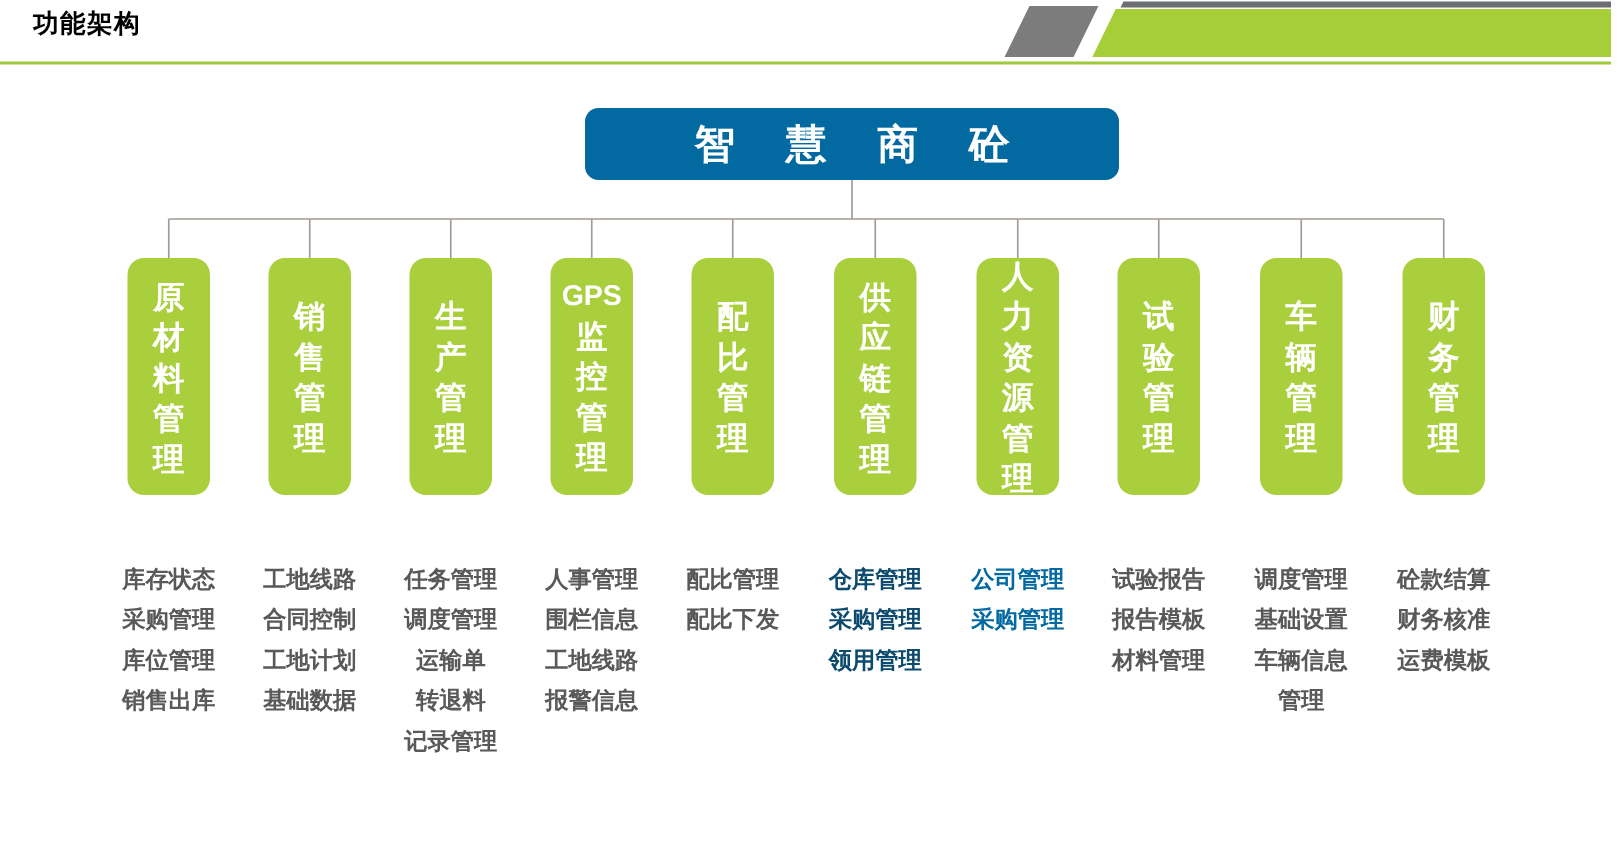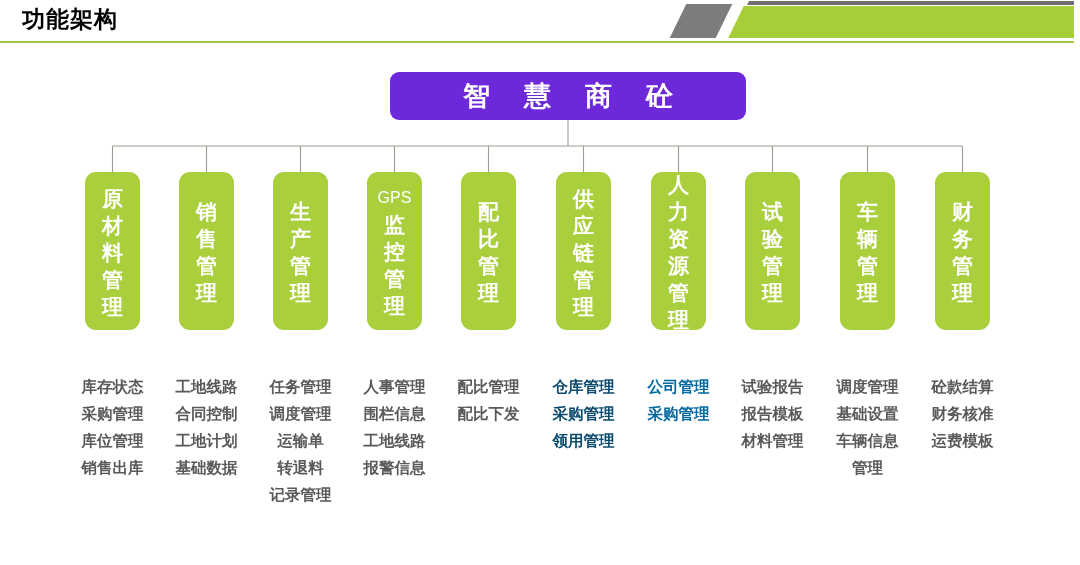--- a/index.html
+++ b/index.html
@@ -17,21 +17,21 @@
 
   
   #header {
     position: absolute;
     left: 0; top: 0;
     width: 1080px; height: 45px;
   }
   #page-title {
     position: absolute;
     left: 22px; top: 4px;
-    font-size: 23px;
+    font-size: 17px;
     font-weight: bold;
     color: #000000;
     letter-spacing: 1px;
     white-space: nowrap;
   }
   #title-underline {
     position: absolute;
     left: 0; top: 41px;
     width: 1080px; height: 2px;
     background: #9ec93c;
@@ -112,22 +112,22 @@
     padding-top: 2px;
   }
   .node-box .vchar {
     font-size: 21px;
     font-weight: bold;
     line-height: 27px;
     display: block;
     text-align: center;
   }
   .node-box .latin {
-    font-size: 16px;
-    font-weight: normal;
+    font-size: 19px;
+    font-weight: bold;
     line-height: 26px;
     letter-spacing: 0px;
     display: block;
     text-align: center;
   }
 
   
   .leaf-col {
     position: absolute;
     top: 373px;
@@ -294,13 +294,13 @@
       <div>车辆信息</div>
       <div>管理</div>
     </div>
     <div class="leaf-col" style="left: 914.5px; color: rgb(88, 89, 91);">
       <div>砼款结算</div>
       <div>财务核准</div>
       <div>运费模板</div>
     </div>
   </div>
 
-<div id="root-node" style="background: #6d28d9;">智慧商砼</div>
+<div id="root-node" style="background: #0369a1;">智慧商砼</div>
 
 </body></html>

